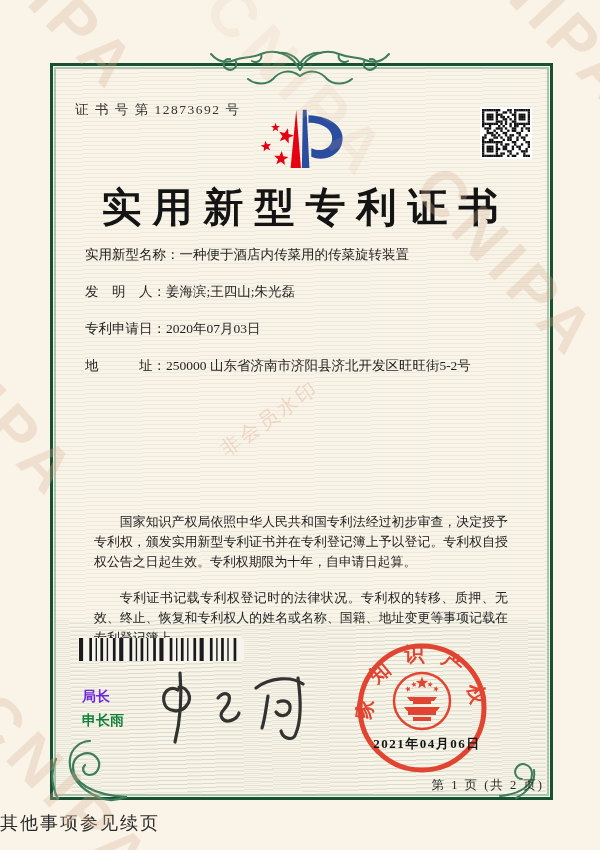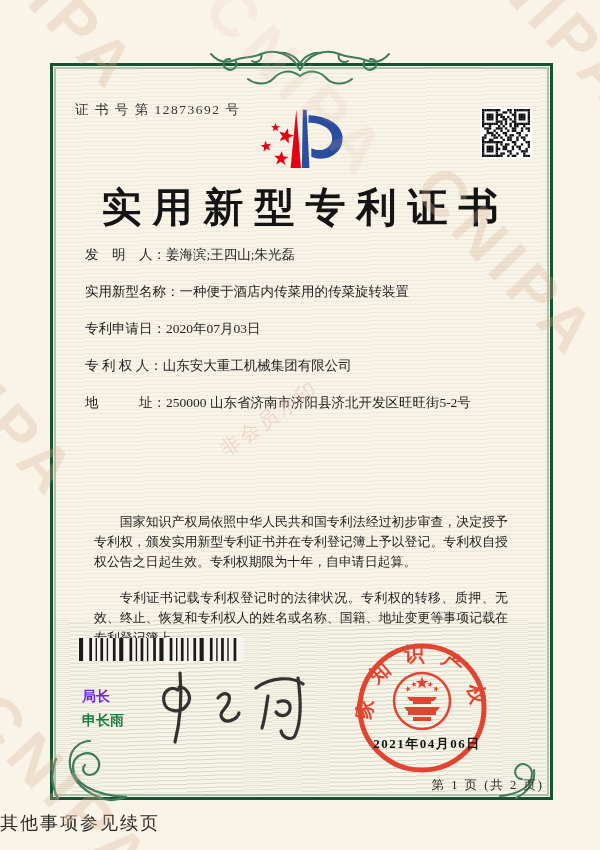--- a/index.html
+++ b/index.html
@@ -354,30 +354,27 @@
         <rect x="41.14" y="45.71" width="2.35" height="2.35"></rect>
         <rect x="43.43" y="45.71" width="2.35" height="2.35"></rect>
         <rect x="45.71" y="45.71" width="2.35" height="2.35"></rect>
       </g>
     </svg>
 
   <div class="abs title">实用新型专利证书</div>
 
   <div class="abs fields">
     <div class="frow">
+      <span class="flabel">实用新型名称：</span><span class="fvalue">一种便于酒店内传菜用的传菜旋转装置</span>
+    </div>
+    <div class="frow">
       <span class="flabel">发　明　人：</span><span class="fvalue">姜海滨;王四山;朱光磊</span>
     </div>
     <div class="frow">
-      <span class="flabel">实用新型名称：</span><span class="fvalue">一种便于酒店内传菜用的传菜旋转装置</span>
-    </div>
-    <div class="frow">
       <span class="flabel">专利申请日：</span><span class="fvalue">2020年07月03日</span>
-    </div>
-    <div class="frow">
-      <span class="flabel">专 利 权 人：</span><span class="fvalue">山东安大重工机械集团有限公司</span>
     </div>
     <div class="frow">
       <span class="flabel">地　　　址：</span><span class="fvalue">250000 山东省济南市济阳县济北开发区旺旺街5-2号</span>
     </div>
   </div>
 
   <div class="abs paras">
     <p>国家知识产权局依照中华人民共和国专利法经过初步审查，决定授予专利权，颁发实用新型专利证书并在专利登记簿上予以登记。专利权自授权公告之日起生效。专利权期限为十年，自申请日起算。</p>
     <p>专利证书记载专利权登记时的法律状况。专利权的转移、质押、无效、终止、恢复和专利权人的姓名或名称、国籍、地址变更等事项记载在专利登记簿上。</p>
   </div>

